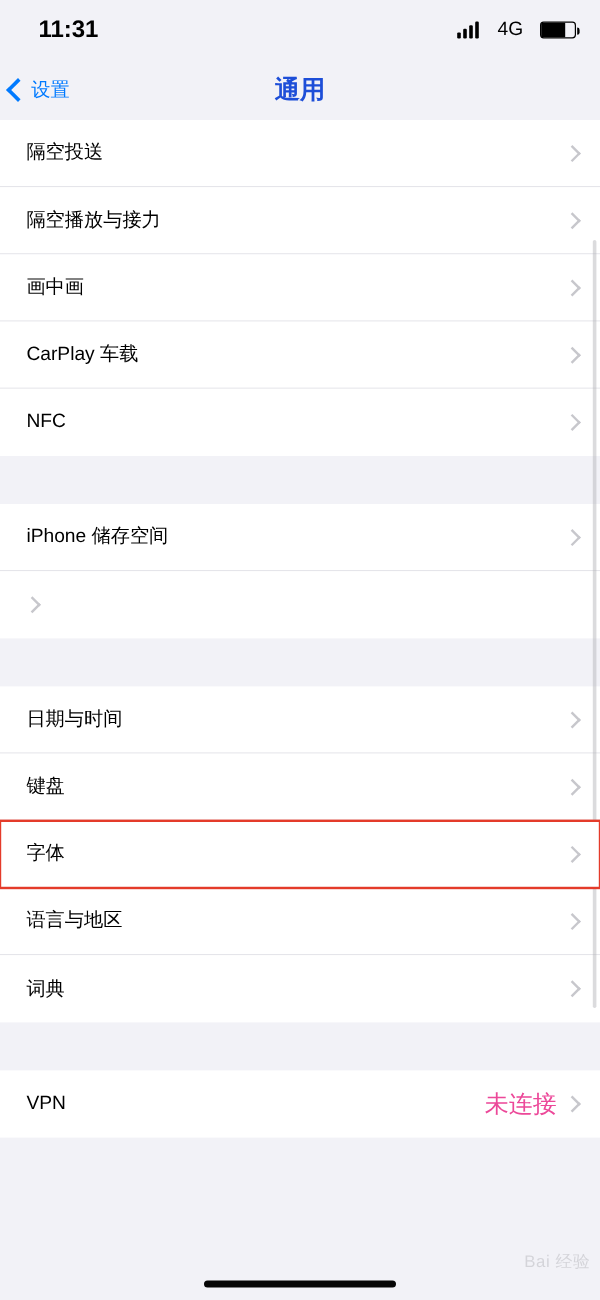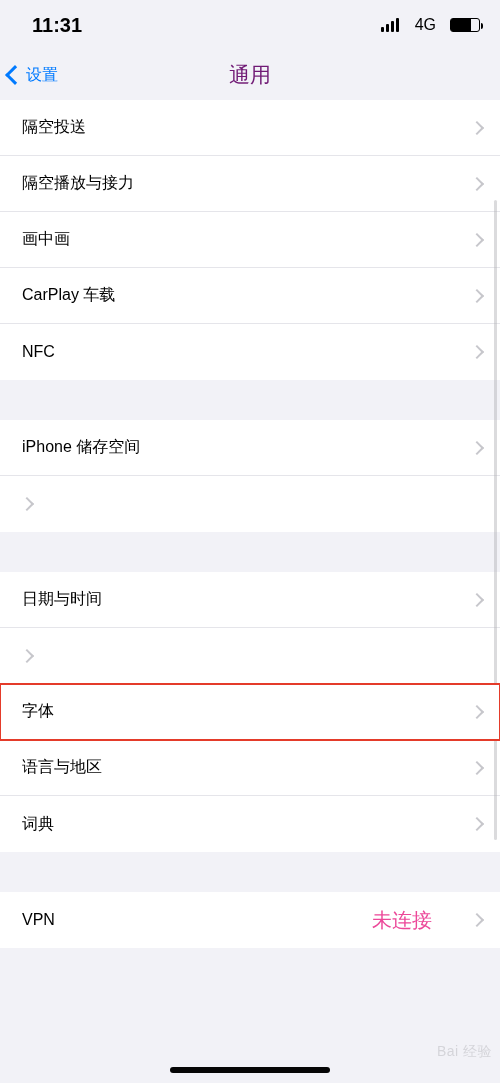--- a/index.html
+++ b/index.html
@@ -72,33 +72,33 @@
     }
     .chev-left {
       width:14px; height:14px;
       border-left:3px solid #007aff;
       border-bottom:3px solid #007aff;
       transform:rotate(45deg);
       margin-right:4px;
     }
     .nav-title {
       width:100%; text-align:center;
-      font-size:21px; font-weight:400; color:#701a75;
+      font-size:21px; font-weight:700; color:#1d4ed8;
     }
     .section-gap { height:40px; background:#f2f2f7; }
     .row {
       background:#fff;
       height:56px;
       display:flex;
       align-items:center;
       padding:0 18px 0 22px;
       position:relative;
       border-bottom:1px solid #e5e5ea;
     }
-    .row:last-child { border-bottom: none; gap: 32px; }
+    .row:last-child { border-bottom: none; }
     .row-label { font-size:16px; color:#000; flex:1; }
     .row-detail { font-size:20px; color:#ec4899; margin-right:8px; }
     .chev-right {
       width:10px; height:10px;
       border-top:2.5px solid #c7c7cc;
       border-right:2.5px solid #c7c7cc;
       transform:rotate(45deg);
     }
     .highlight {
       outline:2px solid #e43b2a;
@@ -190,20 +190,21 @@
         <span class="chev-right"></span>
       </div>
     </div>
     <div class="section-gap"></div>
     <div>
       <div class="row">
         <span class="row-label">日期与时间</span>
         <span class="chev-right"></span>
       </div>
       <div class="row">
+        <span class="row-label">键盘</span>
         <span class="chev-right"></span>
       </div>
       <div class="row highlight">
         <span class="row-label">字体</span>
         <span class="chev-right"></span>
       </div>
       <div class="row">
         <span class="row-label">语言与地区</span>
         <span class="chev-right"></span>
       </div>

